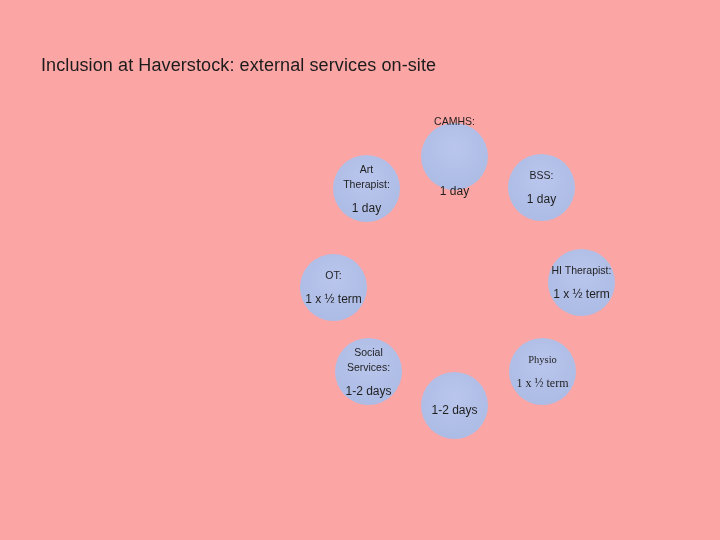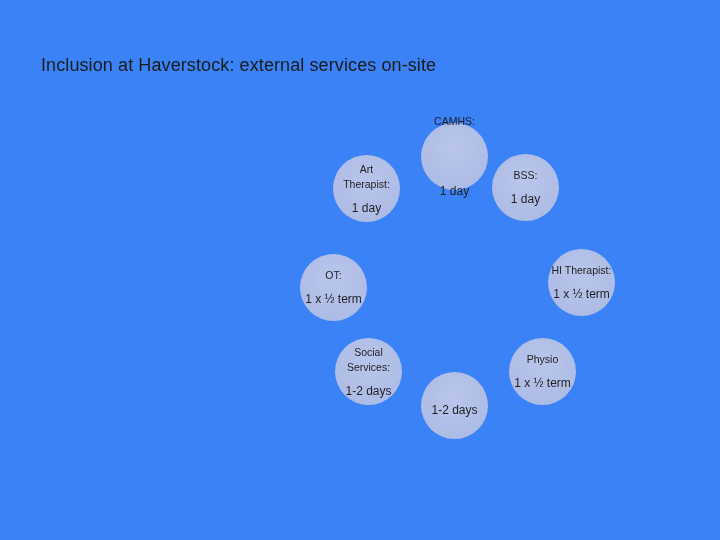--- a/index.html
+++ b/index.html
@@ -10,21 +10,21 @@
     width: 720px;
     height: 540px;
     background: #ffffff;
     font-family: "Liberation Sans", sans-serif;
     overflow: hidden;
   }
   .slide {
     position: relative;
     width: 720px;
     height: 540px;
-    background: #3b82f6;
+    background: #fca5a5;
   }
   .slide-title {
     position: absolute;
     left: 41px;
     top: 55px;
     font-size: 18px;
     font-weight: 500;
     color: #1c1c1c;
     letter-spacing: 0.1px;
     white-space: nowrap;
@@ -64,41 +64,41 @@
   <div class="bubble" style="left:421px; top:123px;gap:46px;">
     <div class="bubble-name">CAMHS:</div>
     <div class="bubble-duration">1 day</div>
   </div>
 
   <div class="bubble" style="left:333px; top:155px;">
     <div class="bubble-name">Art Therapist:</div>
     <div class="bubble-duration">1 day</div>
   </div>
 
-  <div class="bubble" style="left:492px; top:154px;">
+  <div class="bubble" style="left:508px; top:154px;">
     <div class="bubble-name">BSS:</div>
     <div class="bubble-duration">1 day</div>
   </div>
 
   <div class="bubble" style="left:300px; top:254px;">
     <div class="bubble-name">OT:</div>
     <div class="bubble-duration">1 x ½ term</div>
   </div>
 
   <div class="bubble" style="left:548px; top:249px;">
     <div class="bubble-name">HI Therapist:</div>
     <div class="bubble-duration">1 x ½ term</div>
   </div>
 
   <div class="bubble" style="left:335px; top:338px;">
     <div class="bubble-name">Social Services:</div>
     <div class="bubble-duration">1-2 days</div>
   </div>
 
-  <div class="bubble" style="left:509px; top:338px;">
+  <div class="bubble" style="left:509px; top:338px;font-family:Liberation Serif, serif;">
     <div class="bubble-name">Physio</div>
     <div class="bubble-duration">1 x ½ term</div>
   </div>
 
   <div class="bubble" style="left:421px; top:372px;">
     <div class="bubble-duration">1-2 days</div>
   </div>
 
 </div>
 

